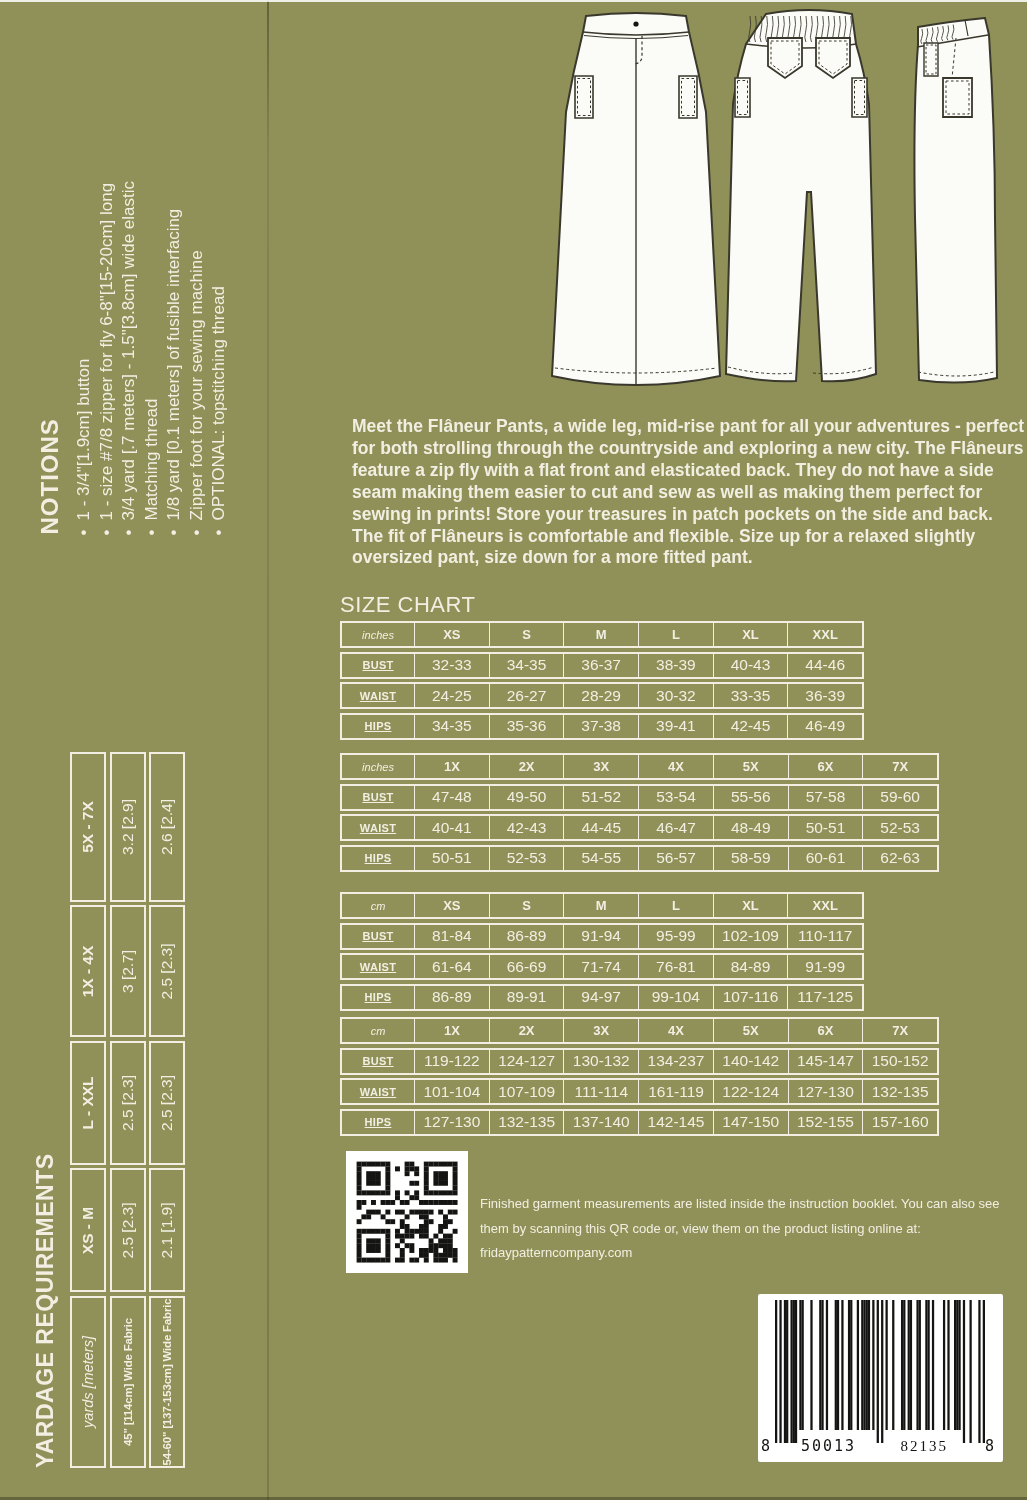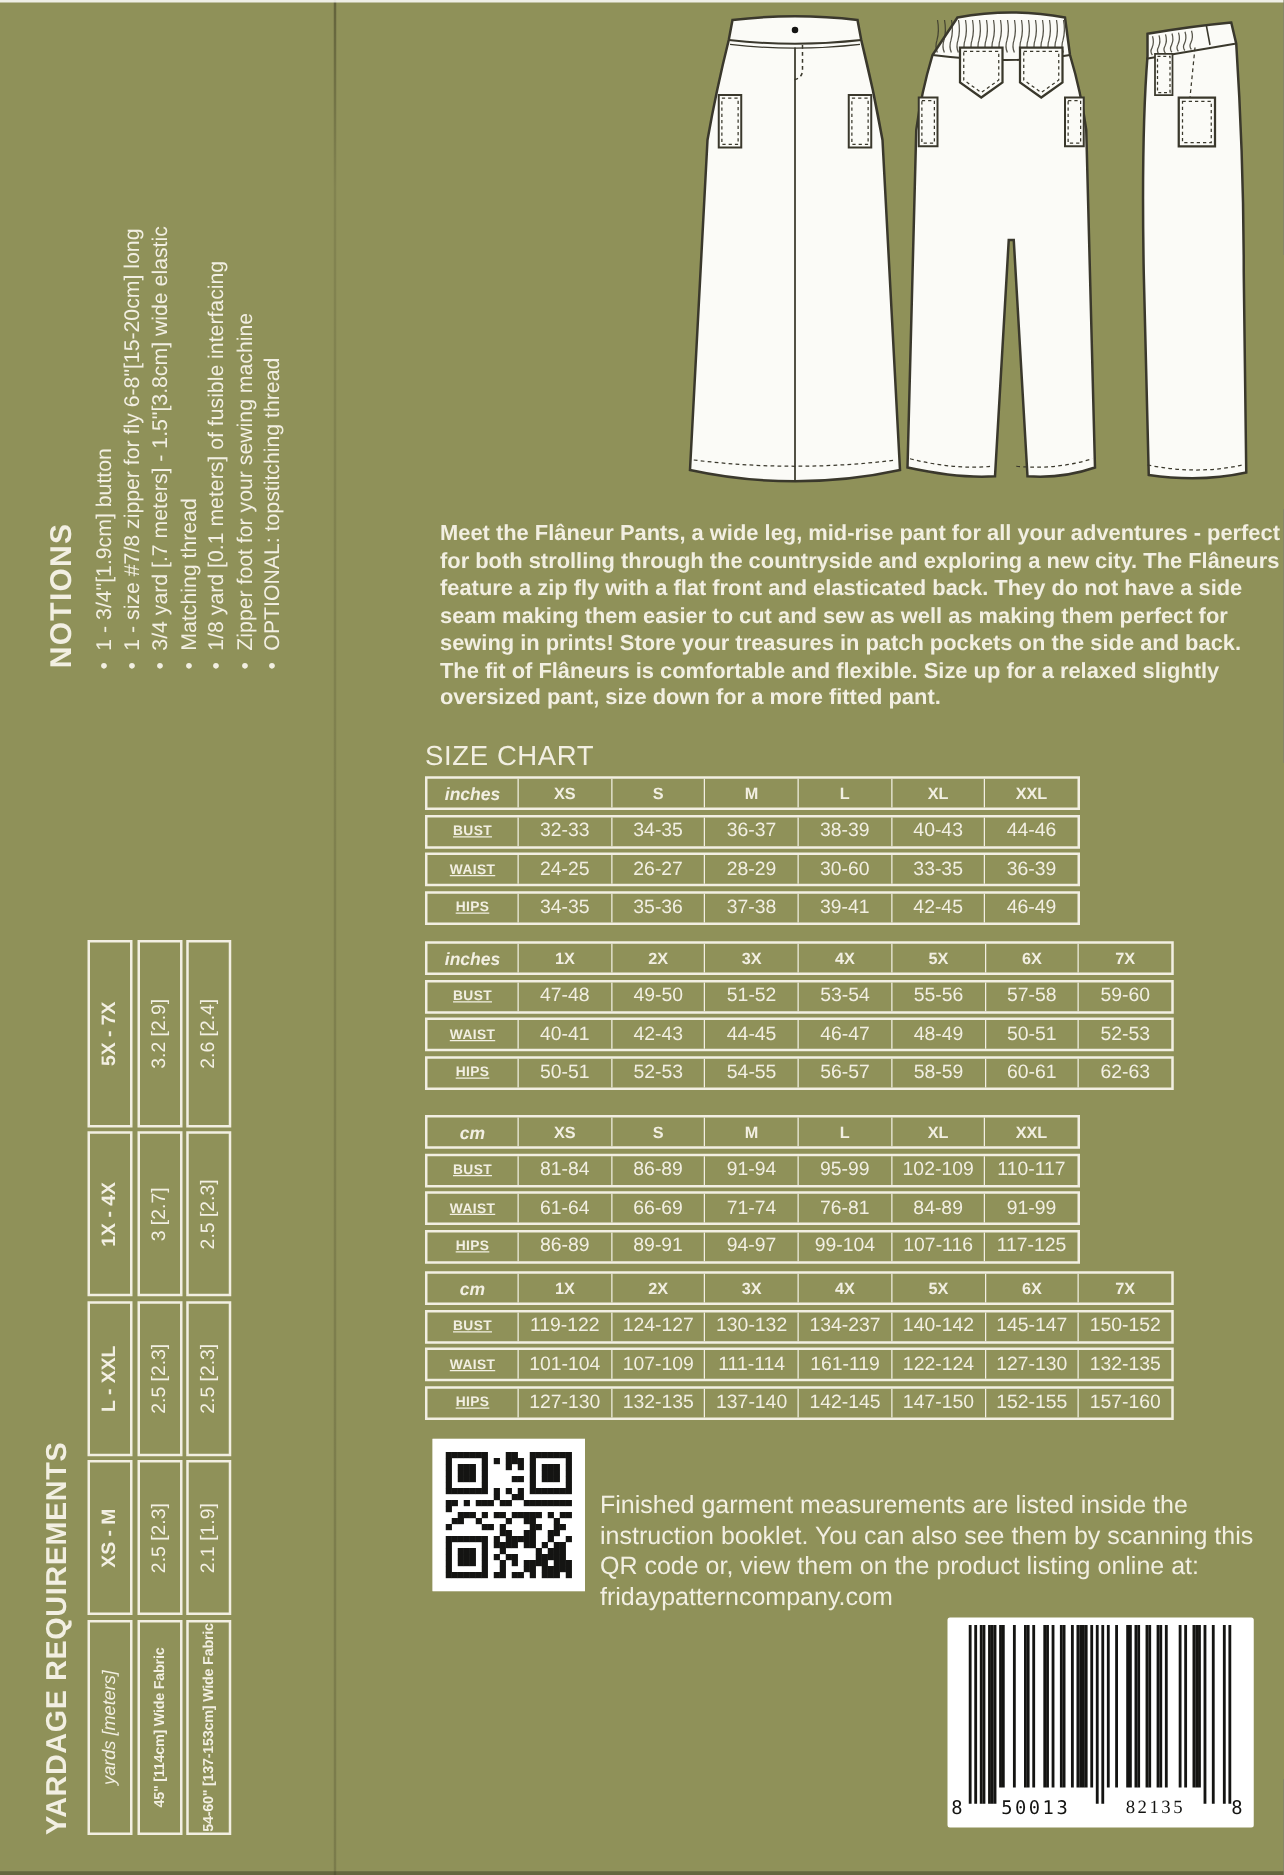--- a/index.html
+++ b/index.html
@@ -51,31 +51,31 @@
     font-size:22px;font-weight:normal;letter-spacing:.5px;}
 
   .stable{position:absolute;}
   .stable.w6{width:524px;}
   .stable.w7{width:599px;}
   .srow{display:flex;height:27px;border:2px solid var(--ink);box-sizing:border-box;margin-bottom:3.5px;}
   .scell{flex:1;border-left:1.8px solid var(--ink);display:flex;align-items:center;justify-content:center;
     font-size:15.5px;overflow:hidden;}
   .scell.first{flex:0 0 72px;border-left:none;}
   .srow.head .scell{font-weight:bold;font-size:13px;}
-  .srow.head .scell.first{font-weight:bold;font-style:italic;font-size:14px;}
+  .srow.head .scell.first{font-weight:normal;font-style:italic;font-size:11px;}
   .scell.rowlabel{font-weight:bold;font-size:11px;letter-spacing:.3px;text-decoration:underline;}
 
   
   .drawing{position:absolute;}
   .drawing path,.drawing rect,.drawing line{vector-effect:non-scaling-stroke;}
 
   
   .qr-box{position:absolute;left:346px;top:1151px;width:122px;height:122px;background:#fff;}
   .qr-note{position:absolute;left:480px;top:1192px;width:548px;margin:0;
-    font-size:20px;line-height:24.5px;font-weight:400;}
+    font-size:13px;line-height:24.5px;font-weight:400;}
 
   
   .barcode-box{position:absolute;left:758px;top:1294px;width:245px;height:168px;background:#fff;border-radius:2px;}
   .bc-digit{position:absolute;bottom:7px;font-family:"DejaVu Sans Mono",monospace;font-size:15px;color:var(--black);}
   .bc-d1{left:3px;}
   .bc-g1{left:43px;width:70px;text-align:left;letter-spacing:2px;}
   .bc-g2{left:120px;width:70px;text-align:right;letter-spacing:2px;font-family:Liberation Serif, serif;}
   .bc-d2{left:227px;}
 </style>
 </head>
@@ -212,21 +212,21 @@
         <div class="scell">36-37</div>
         <div class="scell">38-39</div>
         <div class="scell">40-43</div>
         <div class="scell">44-46</div>
       </div>
       <div class="srow">
         <div class="scell first rowlabel">WAIST</div>
         <div class="scell">24-25</div>
         <div class="scell">26-27</div>
         <div class="scell">28-29</div>
-        <div class="scell">30-60</div>
+        <div class="scell">30-32</div>
         <div class="scell">33-35</div>
         <div class="scell">36-39</div>
       </div>
       <div class="srow">
         <div class="scell first rowlabel">HIPS</div>
         <div class="scell">34-35</div>
         <div class="scell">35-36</div>
         <div class="scell">37-38</div>
         <div class="scell">39-41</div>
         <div class="scell">42-45</div>

